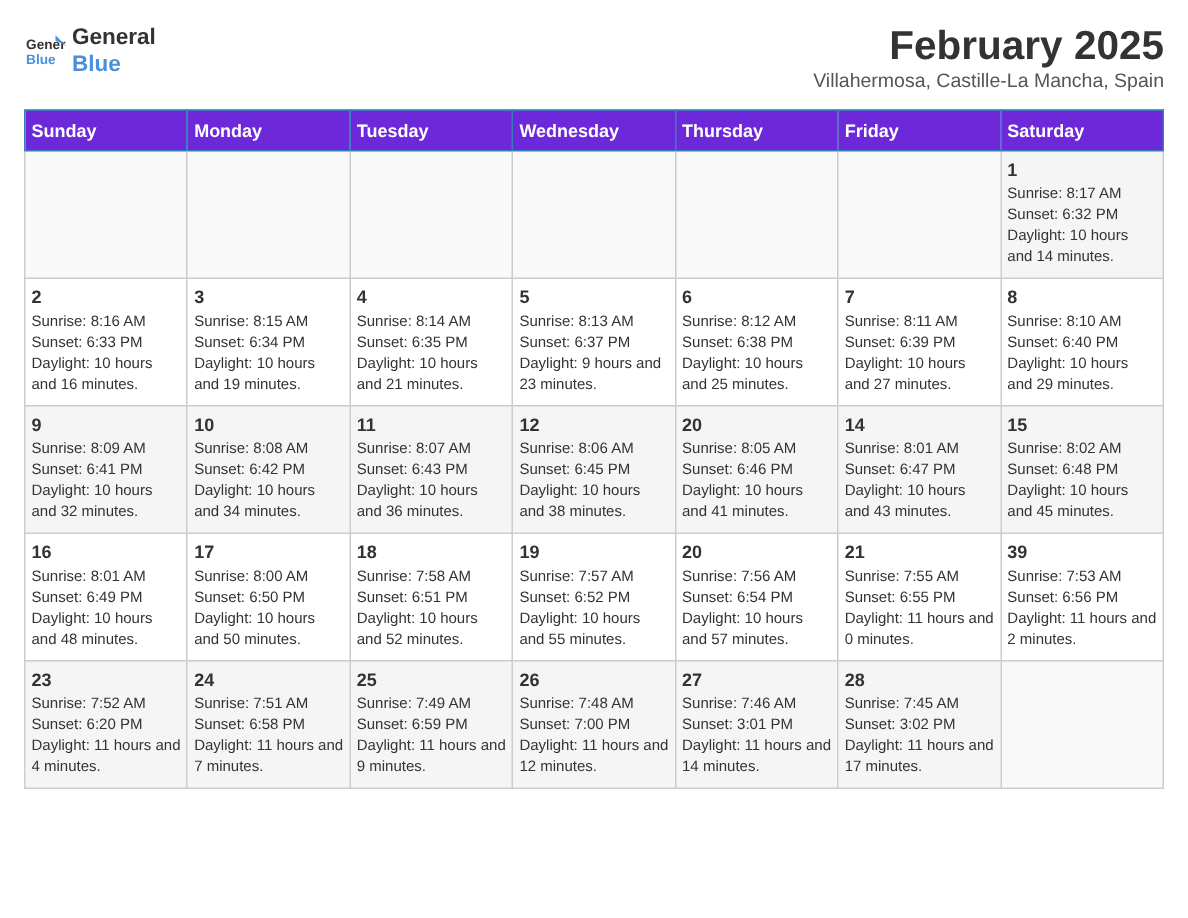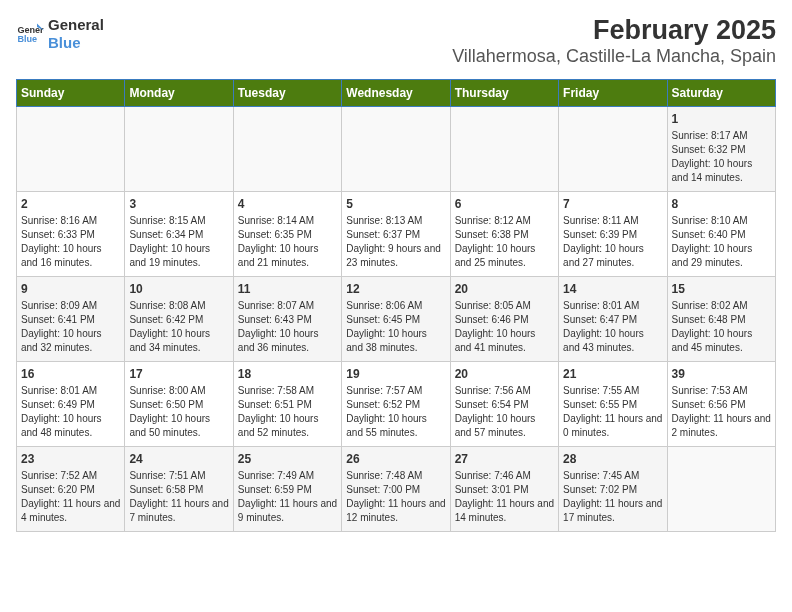--- a/index.html
+++ b/index.html
@@ -28,30 +28,30 @@
     .title-area {
       text-align: right;
     }
     .month-title {
       font-size: 27px;
       font-weight: bold;
       color: #333;
       line-height: 1.1;
     }
     .subtitle {
-      font-size: 18px;
+      font-size: 13px;
       color: #555;
     }
     table {
       width: 100%;
       border-collapse: collapse;
       font-size: 10.5px;
     }
     thead th {
-      background-color: #4d7c0f;
+      background-color: #6d28d9;
       color: white;
       font-weight: bold;
       font-size: 12px;
       padding: 6px 4px;
       text-align: left;
       border: 1px solid #3a7bbf;
     }
     tbody td {
       border: 1px solid #ccc;
       padding: 4px;
@@ -282,19 +282,19 @@
         </td>
         <td class="row-shade">
           <span class="day-number">27</span>
           <div>Sunrise: 7:46 AM</div>
           <div>Sunset: 3:01 PM</div>
           <div>Daylight: 11 hours and 14 minutes.</div>
         </td>
         <td class="row-shade">
           <span class="day-number">28</span>
           <div>Sunrise: 7:45 AM</div>
-          <div>Sunset: 7:02 PM</div>
+          <div>Sunset: 3:02 PM</div>
           <div>Daylight: 11 hours and 17 minutes.</div>
         </td>
         <td class="empty-cell"></td>
       </tr>
     </tbody>
 </table>
 
 </body></html>

